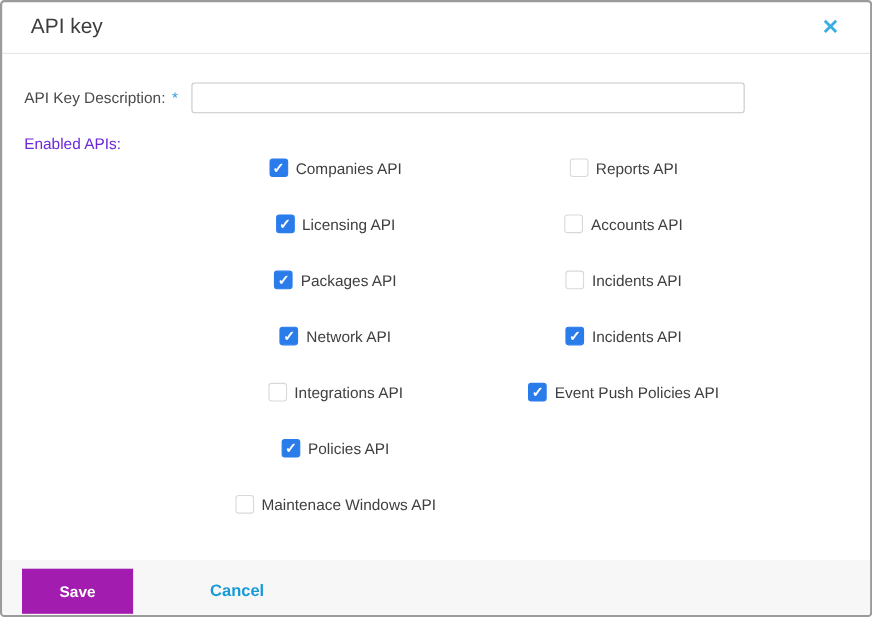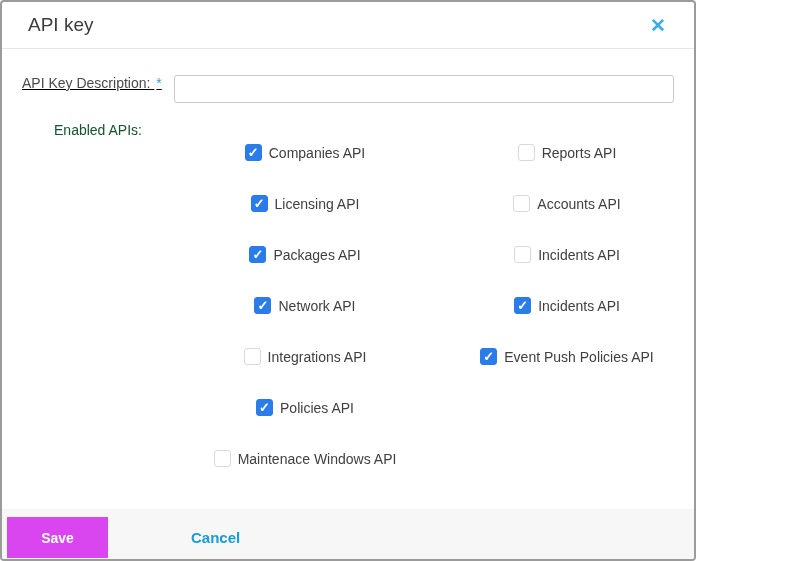--- a/index.html
+++ b/index.html
@@ -1,20 +1,20 @@
 <!DOCTYPE html>
 <html><head>
 <meta charset="utf-8">
 <style>
   * { box-sizing: border-box; margin: 0; padding: 0; }
   html, body { width: 793px; height: 561px; background: #fff; }
   body { font-family: "Liberation Sans", sans-serif; }
 
   .dialog {
-    width: 696px; height: 561px;
+    width: 793px; height: 561px;
     background: #fff;
     border: 2px solid #9b9b9b;
     border-radius: 4px;
     display: flex; flex-direction: column;
     overflow: hidden;
   }
 
   
   .dialog-header {
     height: 47px; flex: 0 0 47px;
@@ -26,40 +26,39 @@
   .close-btn {
     background: none; border: none; cursor: pointer;
     color: #3aade3; font-size: 19px; font-weight: bold;
     line-height: 1; padding: 2px 4px;
     font-family: "Liberation Sans", sans-serif;
   }
 
   
   .dialog-body { flex: 1 1 auto; padding: 26px 20px 0 20px; }
 
-  .field-row { display: flex; align-items: flex-start; text-decoration: underline; }
+  .field-row { display: flex; align-items: center; }
   .field-label {
     width: 152px; flex: 0 0 152px;
     font-size: 14px; color: #4a4a4a;
   }
   .required-marker { color: #2f9fd8; margin-left: 2px; }
   .text-input {
     width: 503px; height: 28px;
     border: 1px solid #c8c8c8; border-radius: 3px;
     padding: 0 8px; font-size: 14px; color: #333;
     font-family: "Liberation Sans", sans-serif;
     outline: none;
   }
 
   .apis-row { display: flex; align-items: flex-start; margin-top: 18px; }
   .apis-label {
     width: 152px; flex: 0 0 152px;
-    font-size: 14px; color: #14532d;
+    font-size: 14px; color: #6d28d9;
     padding-top: 1px;
-    text-align: center;
   }
   .cb-grid { display: flex; padding-top: 23px; }
   .cb-col { width: 262px; display: flex; flex-direction: column; align-items: center; }
 
   .cb-row {
     display: flex; align-items: center;
     height: 17px; margin-bottom: 34px;
     cursor: pointer;
   }
   .checkbox {
@@ -78,23 +77,23 @@
   }
   .cb-label { margin-left: 7px; font-size: 14px; color: #404040; white-space: nowrap; }
 
   
   .dialog-footer {
     flex: 0 0 50px; height: 50px;
     background: #f7f7f7;
     position: relative;
   }
   .save-btn {
-    position: absolute; left: 5px; top: 8px;
+    position: absolute; left: 18px; top: 8px;
     width: 101px; height: 41px;
-    background: #d946ef; color: #fff;
+    background: #a21caf; color: #fff;
     border: none; border-radius: 0;
     font-size: 14px; font-weight: bold;
     font-family: "Liberation Sans", sans-serif;
     cursor: pointer;
   }
   .cancel-btn {
     position: absolute; left: 189px; top: 20px;
     background: none; border: none; cursor: pointer;
     color: #179bd7; font-size: 15px; font-weight: bold;
     font-family: "Liberation Sans", sans-serif;

